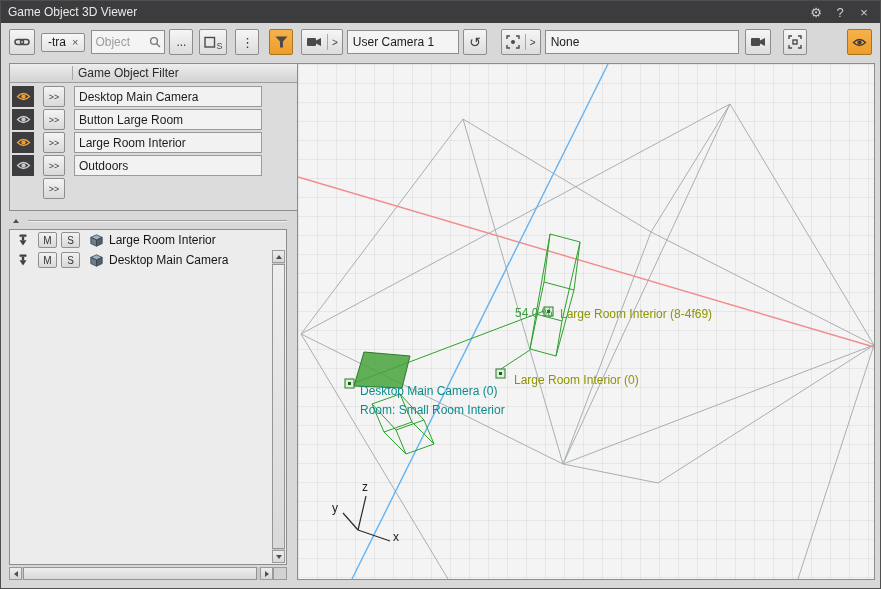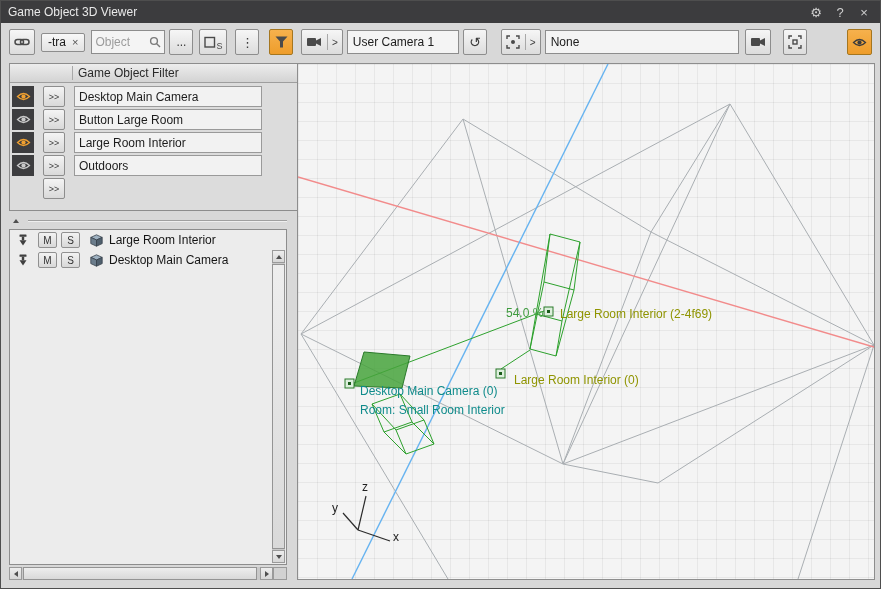--- a/index.html
+++ b/index.html
@@ -92,21 +92,21 @@
   .pin-wrap { width:14px; display:flex; justify-content:center; margin-right:4px; }
 
   
   .viewport { position:absolute; left:296px; top:62px; width:578px; height:517px; border:1px solid #8d8d8d;
               background-color:#f4f4f4; overflow:hidden;
               background-image: linear-gradient(to right, rgba(0,0,0,0.055) 1px, transparent 1px),
                                 linear-gradient(to bottom, rgba(0,0,0,0.055) 1px, transparent 1px);
               background-size:19px 19px; }
   .scene { position:absolute; left:0; top:0; }
   .vlabel { position:absolute; font-size:12px; white-space:nowrap; }
-  .c-green { color:#3f9b3f; } .c-olive { color:#8f9400; } .c-teal { color:#0f8b8b; }
+  .c-green { color:#3f9b3f;margin-left:9px; } .c-olive { color:#8f9400; } .c-teal { color:#0f8b8b; }
   .axlabel { position:absolute; font-size:12px; color:#222; }
 </style>
 </head>
 <body>
 
 <div class="window">
 
   <div class="titlebar">
     <span class="title">Game Object 3D Viewer</span>
     <span class="grow"></span>
@@ -426,21 +426,21 @@
       </g>
 
       <g stroke="#2b2b2b" stroke-width="1.2">
         <line x1="60" y1="466" x2="68" y2="432"></line>
         <line x1="60" y1="466" x2="45" y2="449"></line>
         <line x1="60" y1="466" x2="92" y2="477"></line>
       </g>
     </svg>
 
     <div class="vlabel c-green" style="left:208px;top:242px">54.0 %</div>
-    <div class="vlabel c-olive" style="left:262px;top:243px">Large Room Interior (2-4f69)</div>
+    <div class="vlabel c-olive" style="left:262px;top:243px">Large Room Interior (8-4f69)</div>
     <div class="vlabel c-olive" style="left:216px;top:309px">Large Room Interior (0)</div>
     <div class="vlabel c-teal" style="left:62px;top:320px">Desktop Main Camera (0)</div>
     <div class="vlabel c-teal" style="left:62px;top:339px">Room: Small Room Interior</div>
 
     <div class="axlabel" style="left:64px;top:416px">z</div>
     <div class="axlabel" style="left:34px;top:437px">y</div>
     <div class="axlabel" style="left:95px;top:466px">x</div>
   </div>
 
 </div>

